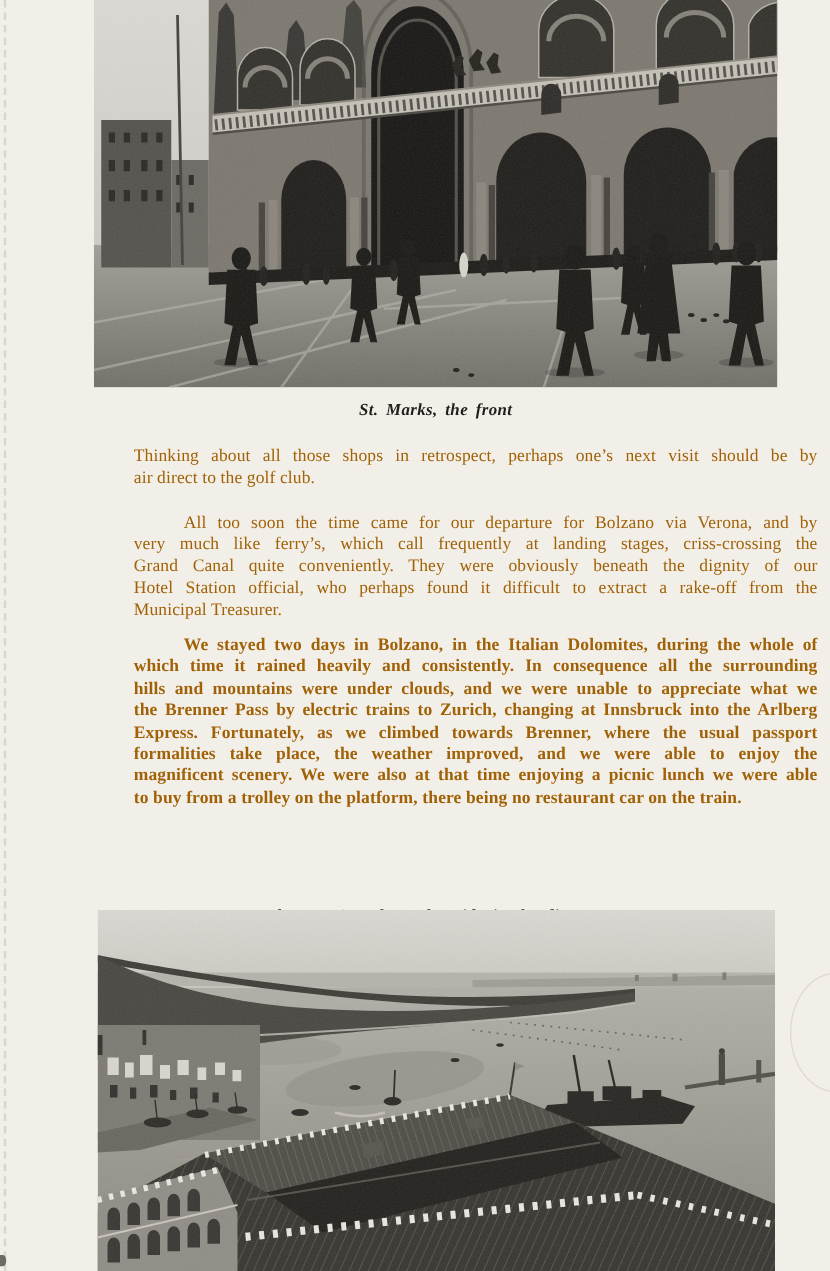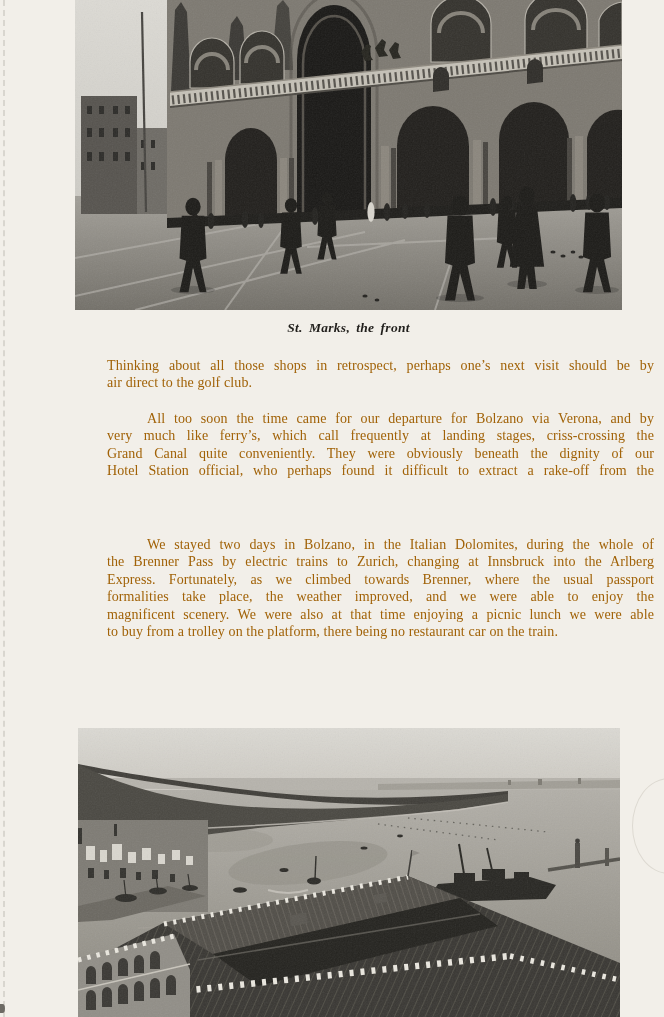--- a/index.html
+++ b/index.html
@@ -38,21 +38,21 @@
   #caption2{top:725px;font-style:italic;}
   .para{
     position:absolute;left:75px;width:547px;
     font-size:14px;line-height:17.4px;
     letter-spacing:.1px;
     color:#a16207;
     margin-left:32px;
   }
   #para1{top:357px;}
   #para2{top:410px;}
-  #para3{top:536px;}
+  #para3{top:508px;font-weight:bold;}
   .jline{text-align:justify;text-align-last:justify;white-space:normal;}
   .jline.last{text-align-last:left;}
   .jline.indent{text-indent:40px;}
 </style>
 </head>
 <body>
 
 <div class="scan-edge"></div>
 <div class="stain-arc"></div>
 <div class="corner-speck"></div>
@@ -229,23 +229,26 @@
 
 <div class="para" id="para1">
     <div class="jline">Thinking about all those shops in retrospect, perhaps one’s next visit should be by</div>
     <div class="jline last">air direct to the golf club.</div>
   </div>
 <div class="para" id="para2">
     <div class="jline indent">All too soon the time came for our departure for Bolzano via Verona, and by</div>
     <div class="jline">very much like ferry’s, which call frequently at landing stages, criss-crossing the</div>
     <div class="jline">Grand Canal quite conveniently.  They were obviously beneath the dignity of our</div>
     <div class="jline">Hotel Station official, who perhaps found it difficult to extract a rake-off from the</div>
+    <div class="jline last">Municipal Treasurer.</div>
   </div>
 <div class="para" id="para3">
     <div class="jline indent">We stayed two days in Bolzano, in the Italian Dolomites, during the whole of</div>
+    <div class="jline">which time it rained heavily and consistently.  In consequence all the surrounding</div>
+    <div class="jline">hills and mountains were under clouds, and we were unable to appreciate what we</div>
     <div class="jline">the Brenner Pass by electric trains to Zurich, changing at Innsbruck into the Arlberg</div>
     <div class="jline">Express.  Fortunately, as we climbed towards Brenner, where the usual passport</div>
     <div class="jline">formalities take place, the weather improved, and we were able to enjoy the</div>
     <div class="jline">magnificent scenery.  We were also at that time enjoying a picnic lunch we were able</div>
     <div class="jline last">to buy from a trolley on the platform, there being no restaurant car on the train.</div>
   </div>
 
 <div class="caption" id="caption2">The Doge’s Palace, the Lido in the distance</div>
 
 <div class="photo" id="photo2" role="img" aria-label="View over the Doge’s Palace roof across the lagoon, a warship in the water, the Lido in the distance">

